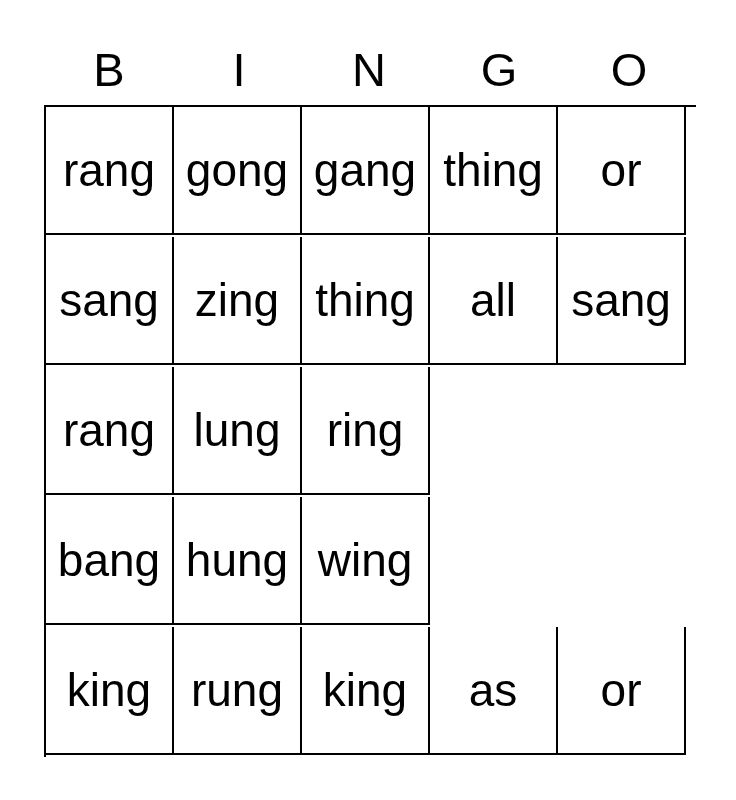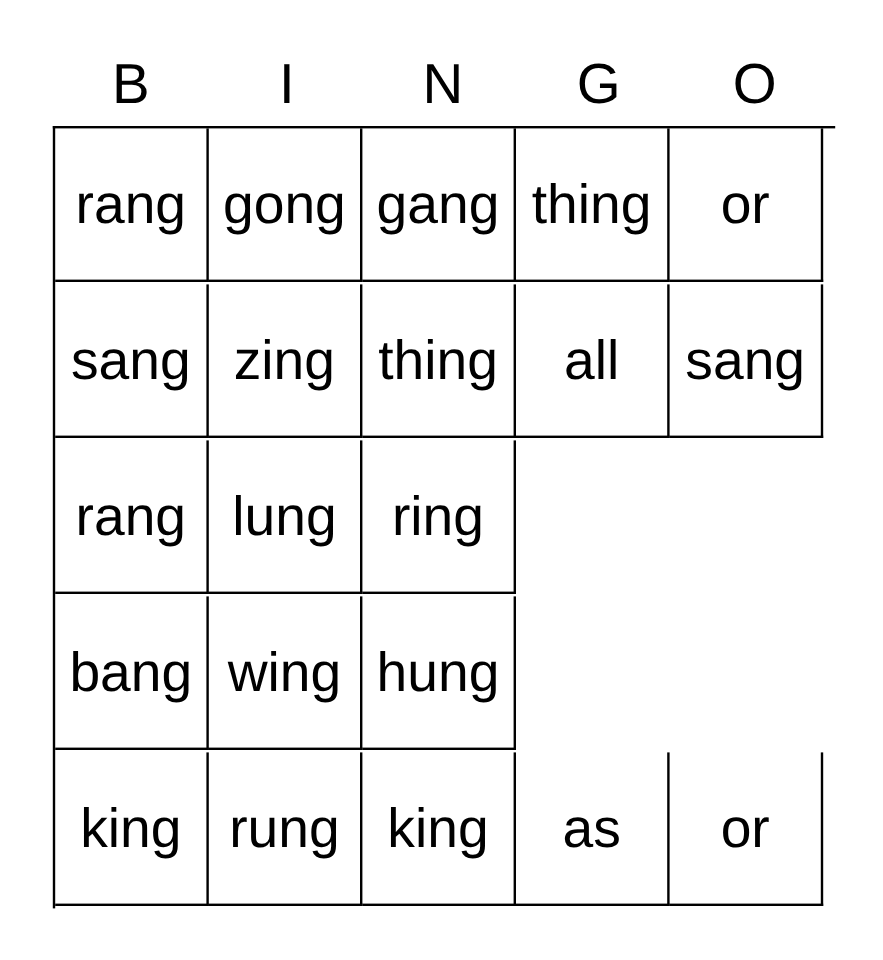--- a/index.html
+++ b/index.html
@@ -130,24 +130,24 @@
       <div class="cell">
           <span class="cell-text">ring</span>
         </div>
     </div>
 
     <div class="grid-row">
       <div class="cell">
           <span class="cell-text">bang</span>
         </div>
       <div class="cell">
-          <span class="cell-text">wing</span>
+          <span class="cell-text">hung</span>
         </div>
       <div class="cell">
-          <span class="cell-text">hung</span>
+          <span class="cell-text">wing</span>
         </div>
     </div>
 
     <div class="grid-row">
       <div class="cell">
           <span class="cell-text">king</span>
         </div>
       <div class="cell">
           <span class="cell-text">rung</span>
         </div>

